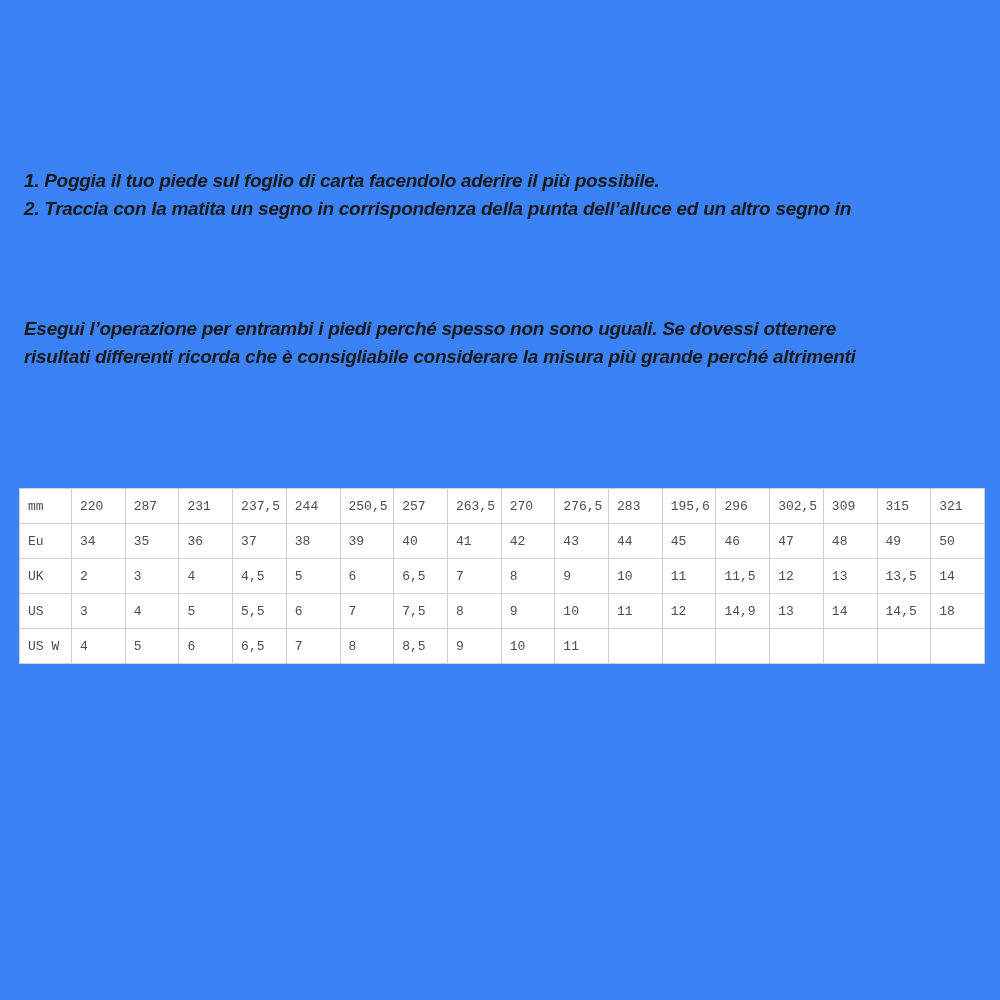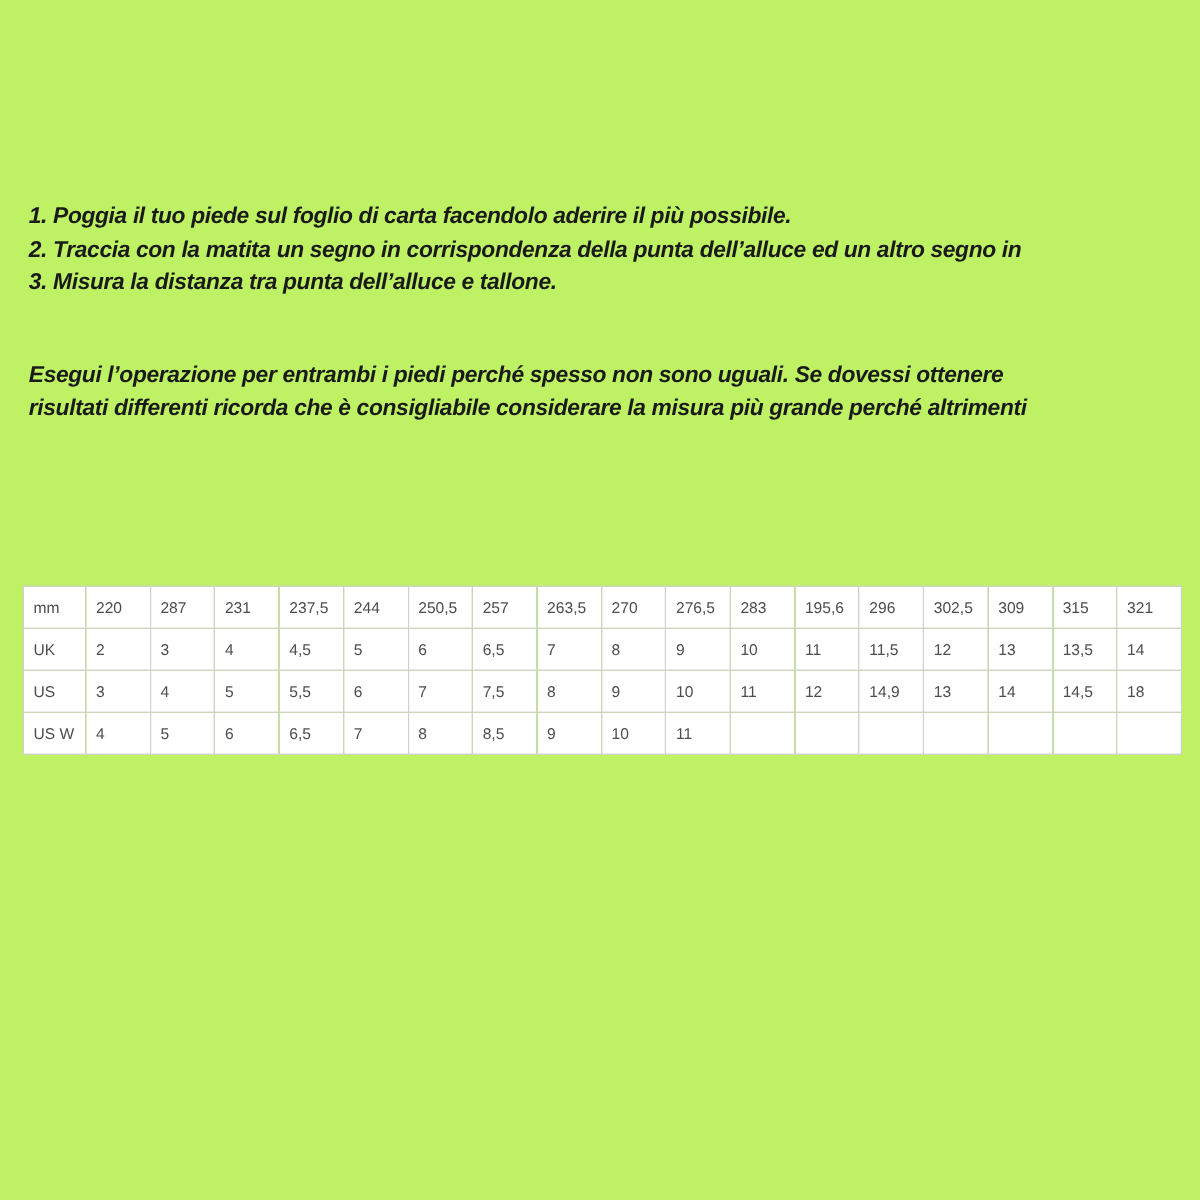--- a/index.html
+++ b/index.html
@@ -8,49 +8,49 @@
     background: #ffffff;
     width: 1000px;
     height: 1000px;
     overflow: hidden;
     font-family: "Liberation Sans", sans-serif;
   }
   .canvas {
     position: relative;
     width: 1000px;
     height: 1000px;
-    background: #bef264;
+    background: #3b82f6;
   }
   .text-block {
     position: absolute;
     left: 24px;
     color: #1a1a1a;
     font-family: "Liberation Sans", sans-serif;
     font-style: italic;
     font-weight: bold;
     font-size: 19px;
     line-height: 27.5px;
     letter-spacing: -0.3px;
   }
   .text-block .line {
     white-space: nowrap;
   }
   #instructions-block { top: 167px; }
-  #paragraph-block   { top: 299px; }
+  #paragraph-block   { top: 315px; }
 
   .table-wrap {
     position: absolute;
     left: 19px;
     top: 488px;
   }
   table.size-table {
     border-collapse: collapse;
     table-layout: fixed;
     width: 966px;
-    font-family: Liberation Sans, sans-serif;
+    font-family: Liberation Mono, monospace;
     font-size: 13px;
     color: var(--table-text, #4d4d4d);
   }
   table.size-table td {
     border: 1px solid var(--table-border, #d0d0d0);
     height: 34px;
     padding: 0 0 0 8px;
     vertical-align: middle;
     text-align: left;
     white-space: nowrap;
@@ -59,21 +59,20 @@
   }
 </style>
 </head>
 <body>
 
 <div class="canvas">
 
   <div class="text-block" id="instructions-block">
     <div class="line">1. Poggia il tuo piede sul foglio di carta facendolo aderire il più possibile.</div>
     <div class="line">2. Traccia con la matita un segno in corrispondenza della punta dell’alluce ed un altro segno in</div>
-    <div class="line">3. Misura la distanza tra punta dell’alluce e tallone.</div>
   </div>
 
   <div class="text-block" id="paragraph-block">
     <div class="line">Esegui l’operazione per entrambi i piedi perché spesso non sono uguali. Se dovessi ottenere</div>
     <div class="line">risultati differenti ricorda che è consigliabile considerare la misura più grande perché altrimenti</div>
   </div>
 
   <div class="table-wrap">
     <table class="size-table">
       <colgroup>
@@ -111,20 +110,40 @@
             <td>276,5</td>
             <td>283</td>
             <td>195,6</td>
             <td>296</td>
             <td>302,5</td>
             <td>309</td>
             <td>315</td>
             <td>321</td>
           </tr>
           <tr>
+            <td>Eu</td>
+            <td>34</td>
+            <td>35</td>
+            <td>36</td>
+            <td>37</td>
+            <td>38</td>
+            <td>39</td>
+            <td>40</td>
+            <td>41</td>
+            <td>42</td>
+            <td>43</td>
+            <td>44</td>
+            <td>45</td>
+            <td>46</td>
+            <td>47</td>
+            <td>48</td>
+            <td>49</td>
+            <td>50</td>
+          </tr>
+          <tr>
             <td>UK</td>
             <td>2</td>
             <td>3</td>
             <td>4</td>
             <td>4,5</td>
             <td>5</td>
             <td>6</td>
             <td>6,5</td>
             <td>7</td>
             <td>8</td>

